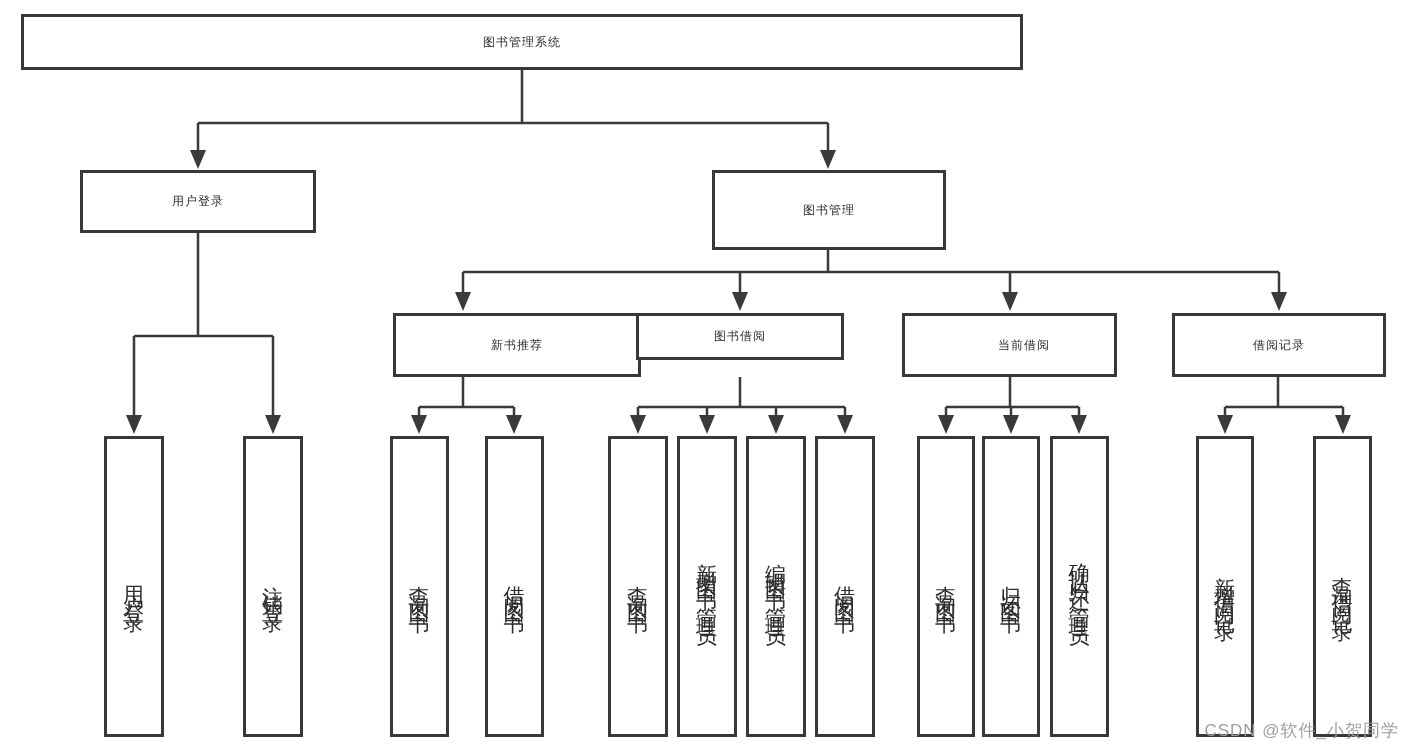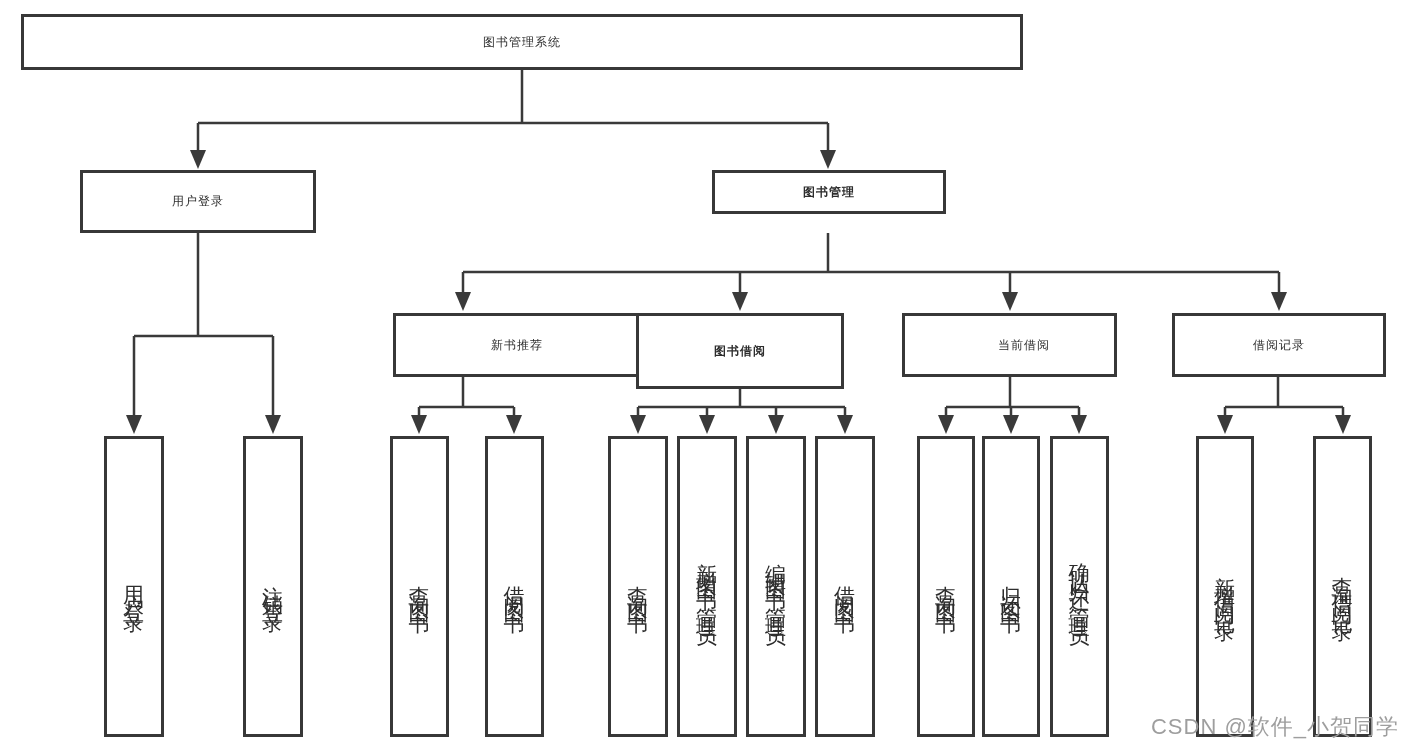--- a/index.html
+++ b/index.html
@@ -46,21 +46,21 @@
     text-orientation: mixed;
     font-size: 21px;
     letter-spacing: 9px;
     white-space: normal;
     line-height: 1;
   }
   .watermark {
     position: absolute;
     right: 6px;
     bottom: 5px;
-    font-size: 22px;
+    font-size: 17px;
     color: var(--watermark);
     letter-spacing: 1px;
     margin-top: 13px;
   }
 </style>
 </head>
 <body>
 
 <div class="canvas">
 
@@ -114,28 +114,28 @@
     </g>
   </svg>
 
   <div class="node h" style="left:21px; top:14px; width:1002px; height:56px;">
     <span class="label">图书管理系统</span>
   </div>
 
   <div class="node h" style="left:80px; top:170px; width:236px; height:63px;">
     <span class="label">用户登录</span>
   </div>
-  <div class="node h" style="left:712px; top:170px; width:234px; height:44px;font-weight:bold;">
+  <div class="node h" style="left:712px; top:170px; width:234px; height:80px;">
     <span class="label">图书管理</span>
   </div>
 
   <div class="node h" style="left:349px; top:313px; width:248px; height:64px;margin-left:44px;">
     <span class="label">新书推荐</span>
   </div>
-  <div class="node h" style="left:636px; top:313px; width:208px; height:76px;font-weight:bold;">
+  <div class="node h" style="left:636px; top:313px; width:208px; height:47px;">
     <span class="label">图书借阅</span>
   </div>
   <div class="node h" style="left:902px; top:313px; width:215px; height:64px;padding-left:29px;">
     <span class="label">当前借阅</span>
   </div>
   <div class="node h" style="left:1172px; top:313px; width:214px; height:64px;">
     <span class="label">借阅记录</span>
   </div>
 
   <div class="node v" style="left:104px; top:436px; width:60px; height:301px;">

